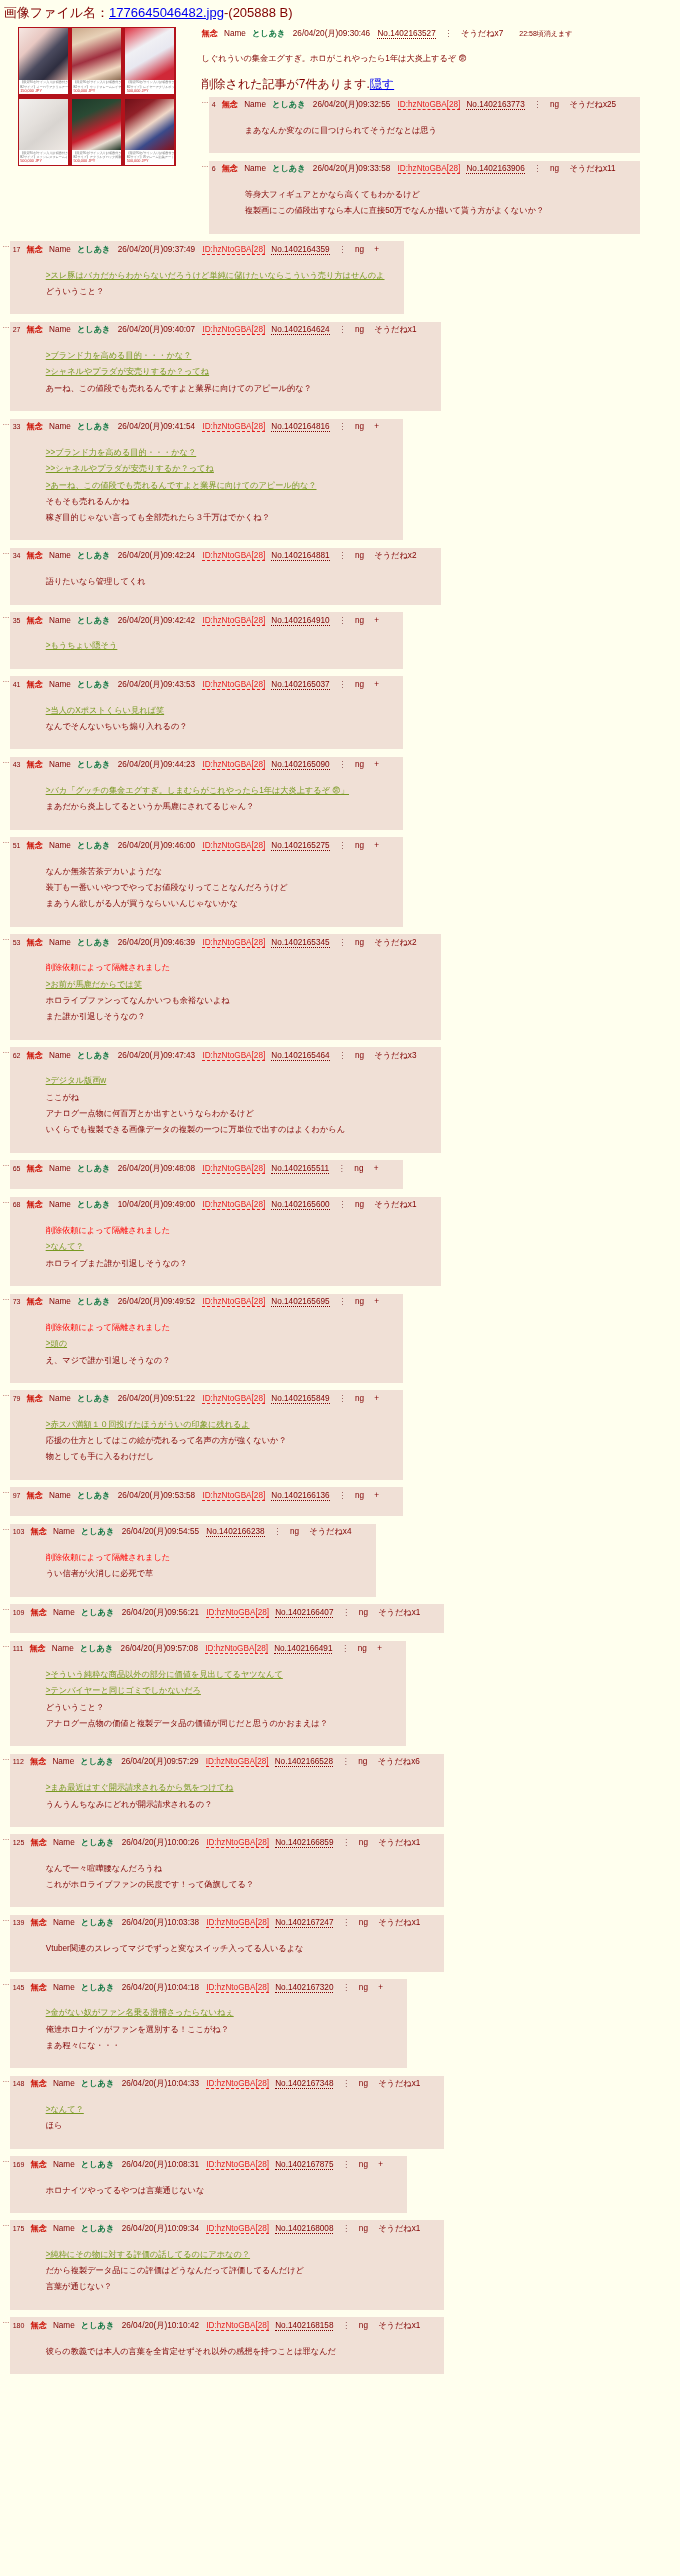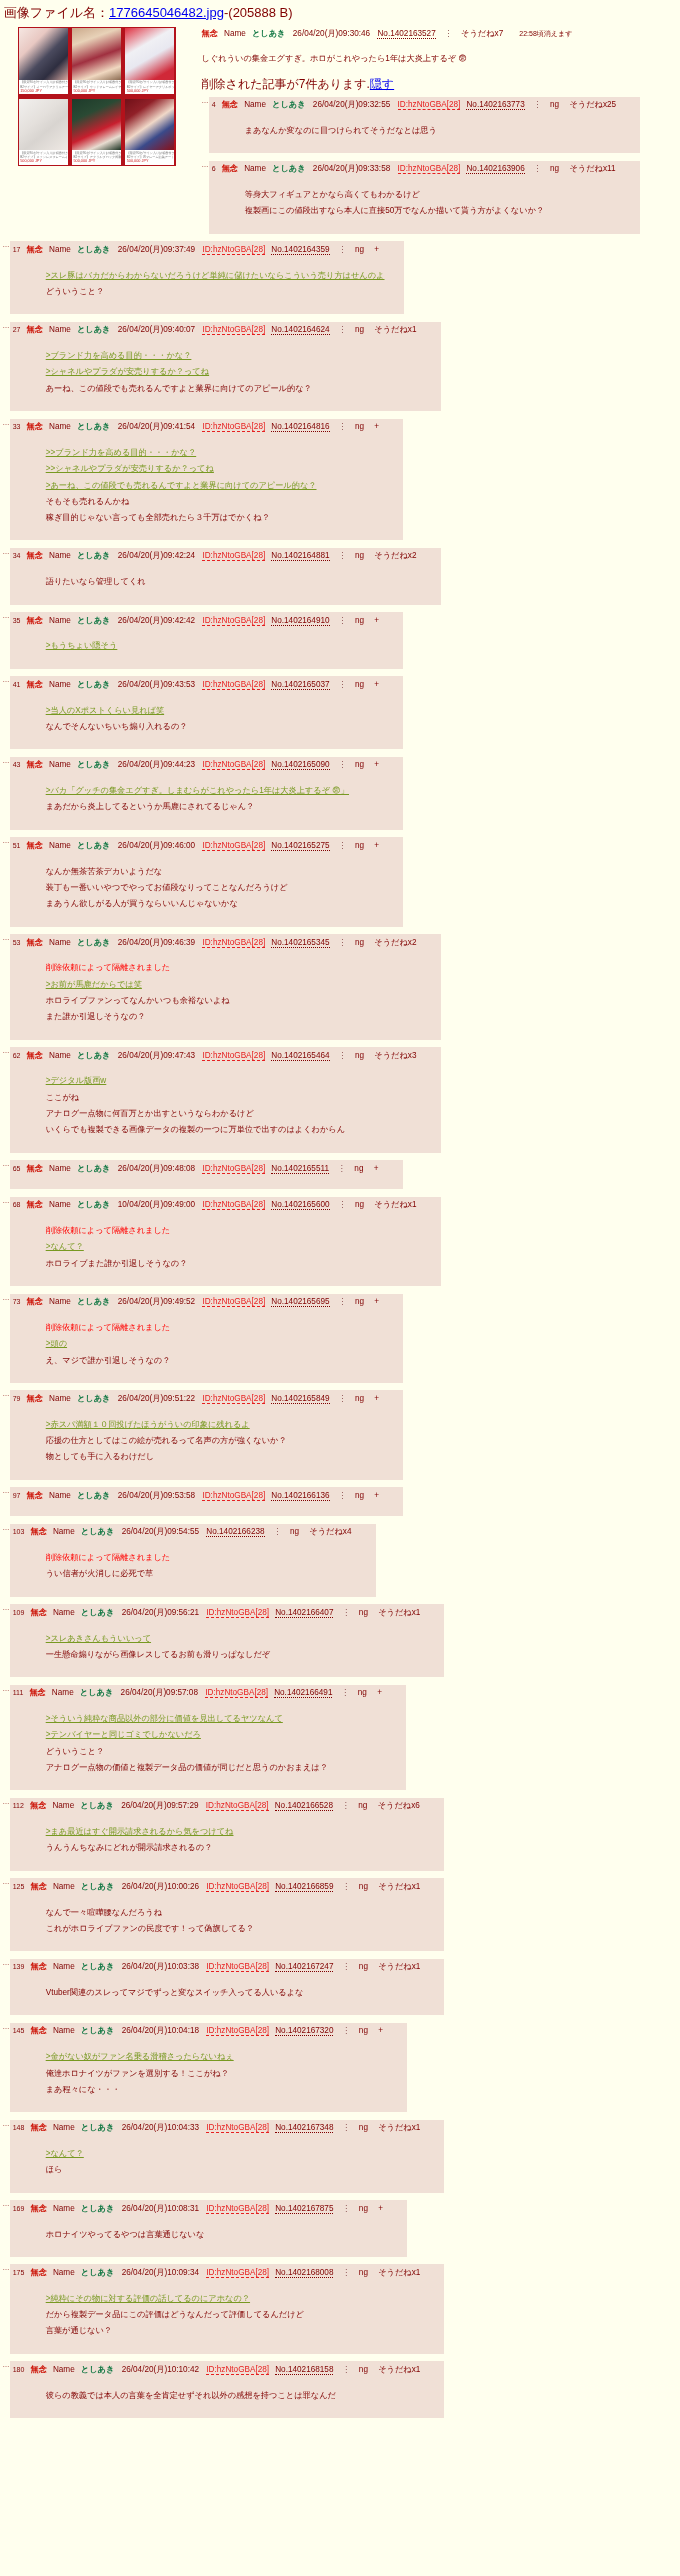--- a/index.html
+++ b/index.html
@@ -534,24 +534,20 @@
         <span class="subject">無念</span>
         <span class="name-label">Name</span>
         <span class="poster-name">としあき</span>
         <span class="post-date">26/04/20(月)09:56:21</span>
         <span class="post-id">ID:hzNtoGBA[28]</span>
         <span class="post-no">No.1402166407</span>
         <span class="menu-dots">⋮</span>
         <span class="ng-link">ng</span>
         <span class="tail">そうだねx1</span>
       </div>
-      <div class="reply-body">
-            <div class="line-q">&gt;スレあきさんもういいって</div>
-            <div class="line-t">一生懸命煽りながら画像レスしてるお前も滑りっぱなしだぞ</div>
-          </div>
     </div>
   </div>
 
   <div class="reply-row">
     <span class="marker">…</span><div class="reply-box">
       <div class="reply-head">
         <span class="reply-num">111</span>
         <span class="subject">無念</span>
         <span class="name-label">Name</span>
         <span class="poster-name">としあき</span>

